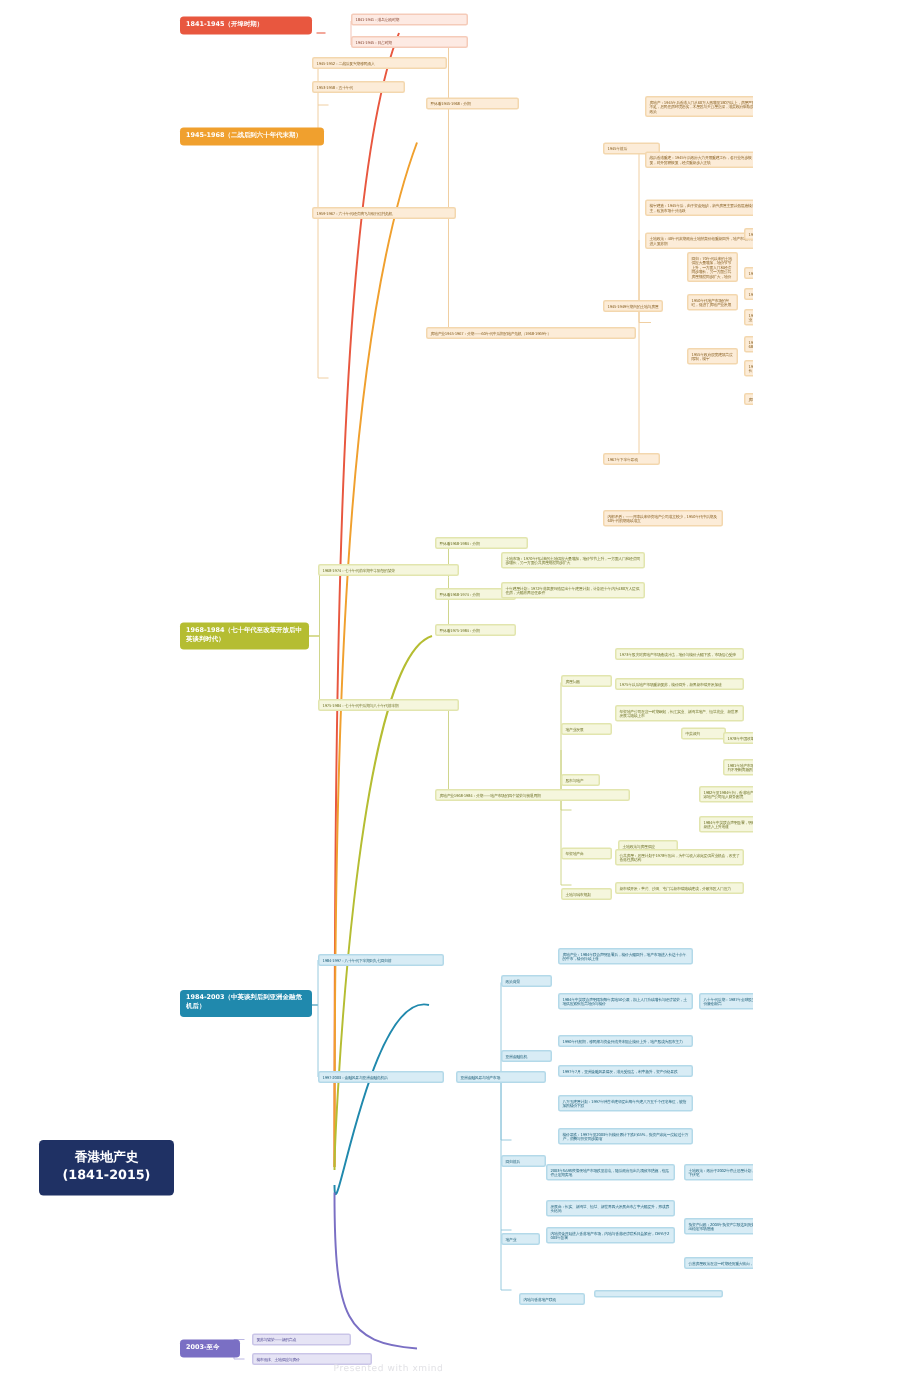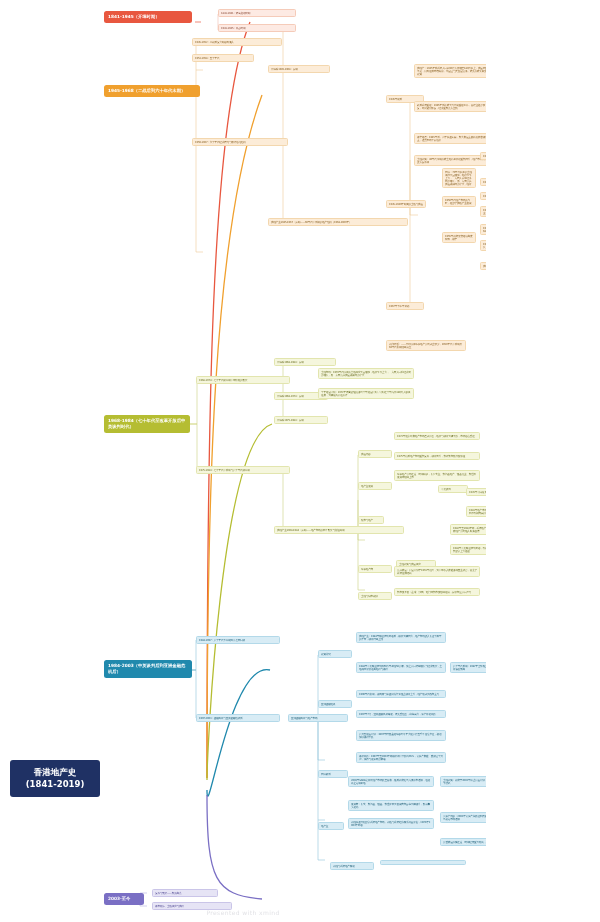--- a/index.html
+++ b/index.html
@@ -3,21 +3,21 @@
 <meta charset="utf-8">
 <style>
   * { box-sizing: border-box; margin:0; padding:0; }
   html,body { width:600px; height:922px; }
   body {
     background:#ffffff;
     font-family:"DejaVu Sans","Liberation Sans",sans-serif;
     overflow:hidden;
     position:relative;
   }
-  #canvas { position:relative; width:486px; height:922px; overflow:hidden; }
+  #canvas { position:relative; width:486px; height:922px; overflow:hidden;margin-left:16px; }
   svg.links { position:absolute; left:0; top:0; width:600px; height:922px; pointer-events:none; }
 
   .node {
     position:absolute;
     border-radius:2px;
     padding:1px 2px;
     line-height:1.18;
     letter-spacing:-0.2px;
     word-break:break-all;
     overflow:hidden;
@@ -93,21 +93,21 @@
     <path d="M188,670 L196,670" stroke="#2089ad" stroke-width="0.7" fill="none"></path>
     <path d="M196,670 L196,640 M196,640 L203,640 M196,670 L196,718 M196,718 L203,718" stroke="#8dc4da" stroke-width="0.6" fill="none"></path>
     <path d="M318,720 L318,655 M318,655 L325,655 M318,720 L318,760 M318,760 L325,760 M318,820 L325,820 M318,720 L318,860 M318,860 L325,860" stroke="#8dc4da" stroke-width="0.6" fill="none"></path>
 
     <path d="M133,899 L140,899" stroke="#7a6fc4" stroke-width="0.7" fill="none"></path>
     <path d="M140,899 L140,893 M140,893 L147,893 M140,899 L140,906 M140,906 L147,906" stroke="#b3aee0" stroke-width="0.6" fill="none"></path>
   </svg>
 
   <div class="node root" style="left:10px; top:760px; width:90px;">
     <div>香港地产史</div>
-    <div>(1841-2019)</div>
+    <div>(1841-2015)</div>
   </div>
 
   <div class="node l1 c0" style="left:104px; top:11px; width:88px;">1841-1945（开埠时期）</div>
   <div class="node sub t0" style="left:218px; top:9px; width:78px;">1841-1941：港岛启动时期</div>
   <div class="node sub t0" style="left:218px; top:24px; width:78px;">1941-1945：日占时期</div>
 
   <div class="node l1 c1" style="left:104px; top:85px; width:96px;">1945-1968（二战后到六十年代末期）</div>
   <div class="node sub t1" style="left:192px; top:38px; width:90px;">1945-1952：二战后复兴期移民涌入</div>
   <div class="node sub t1" style="left:192px; top:54px; width:62px;">1953-1958：五十年代</div>
   <div class="node sub t1" style="left:192px; top:138px; width:96px;">1959-1967：六十年代经济腾飞与银行信托危机</div>

